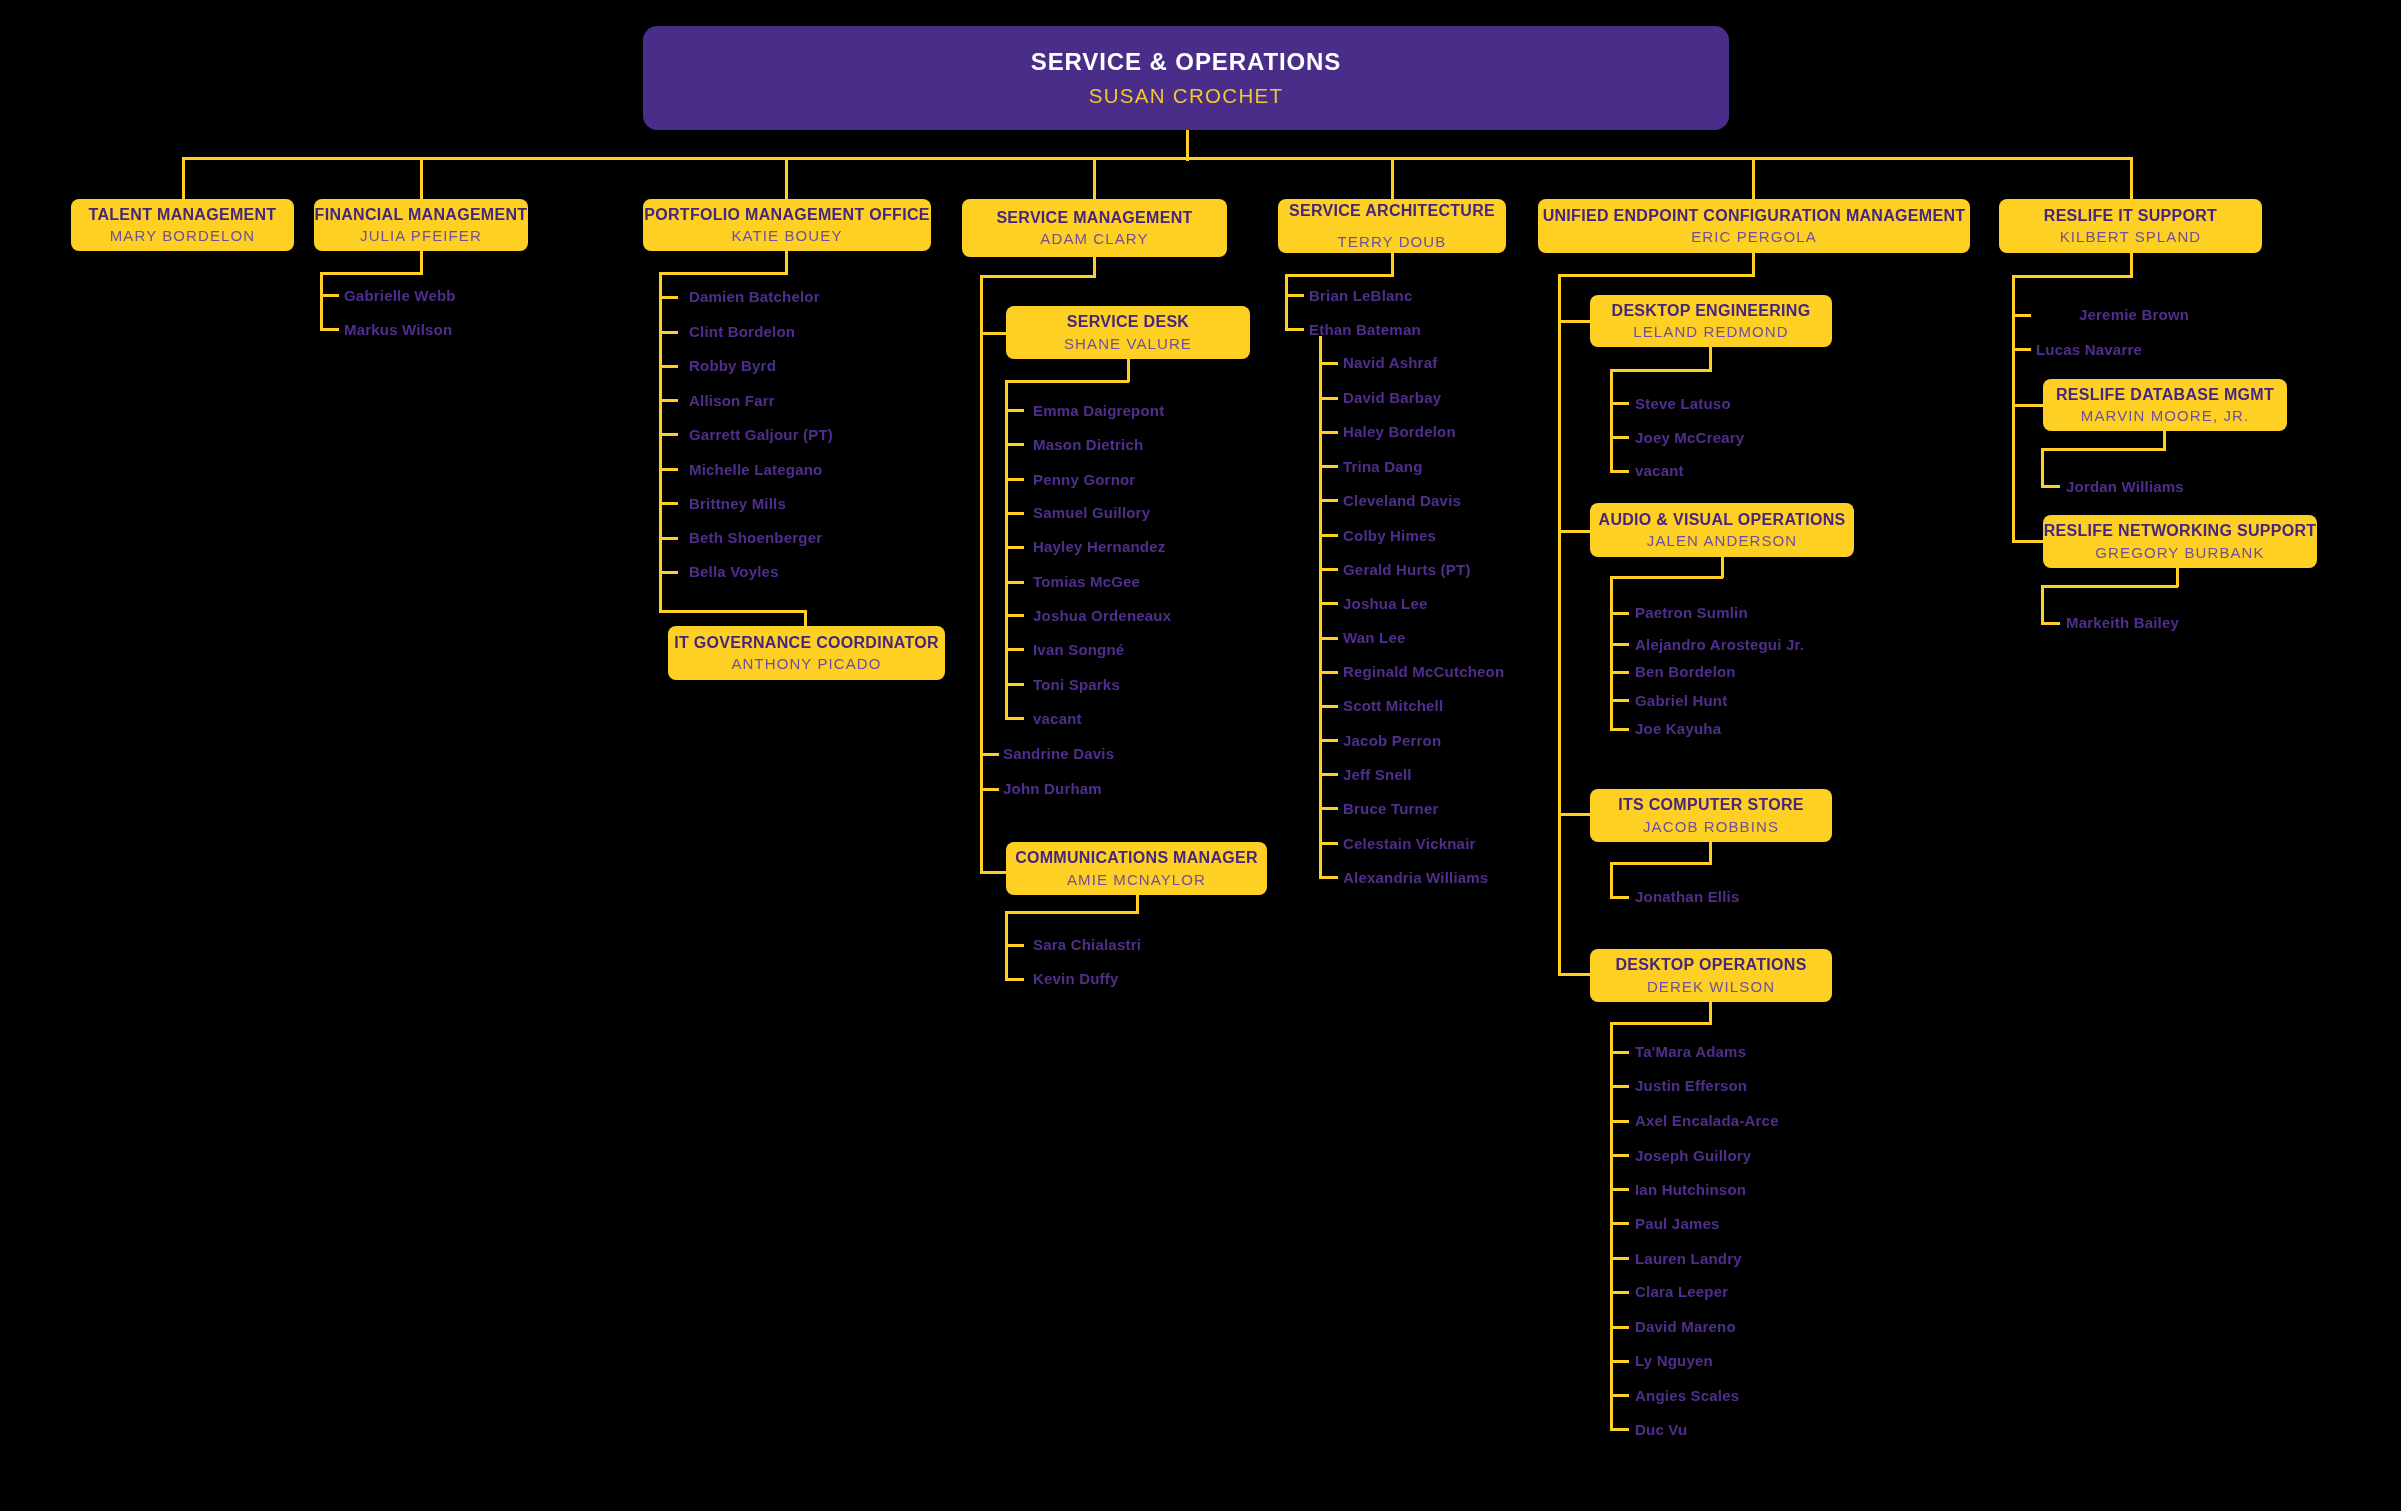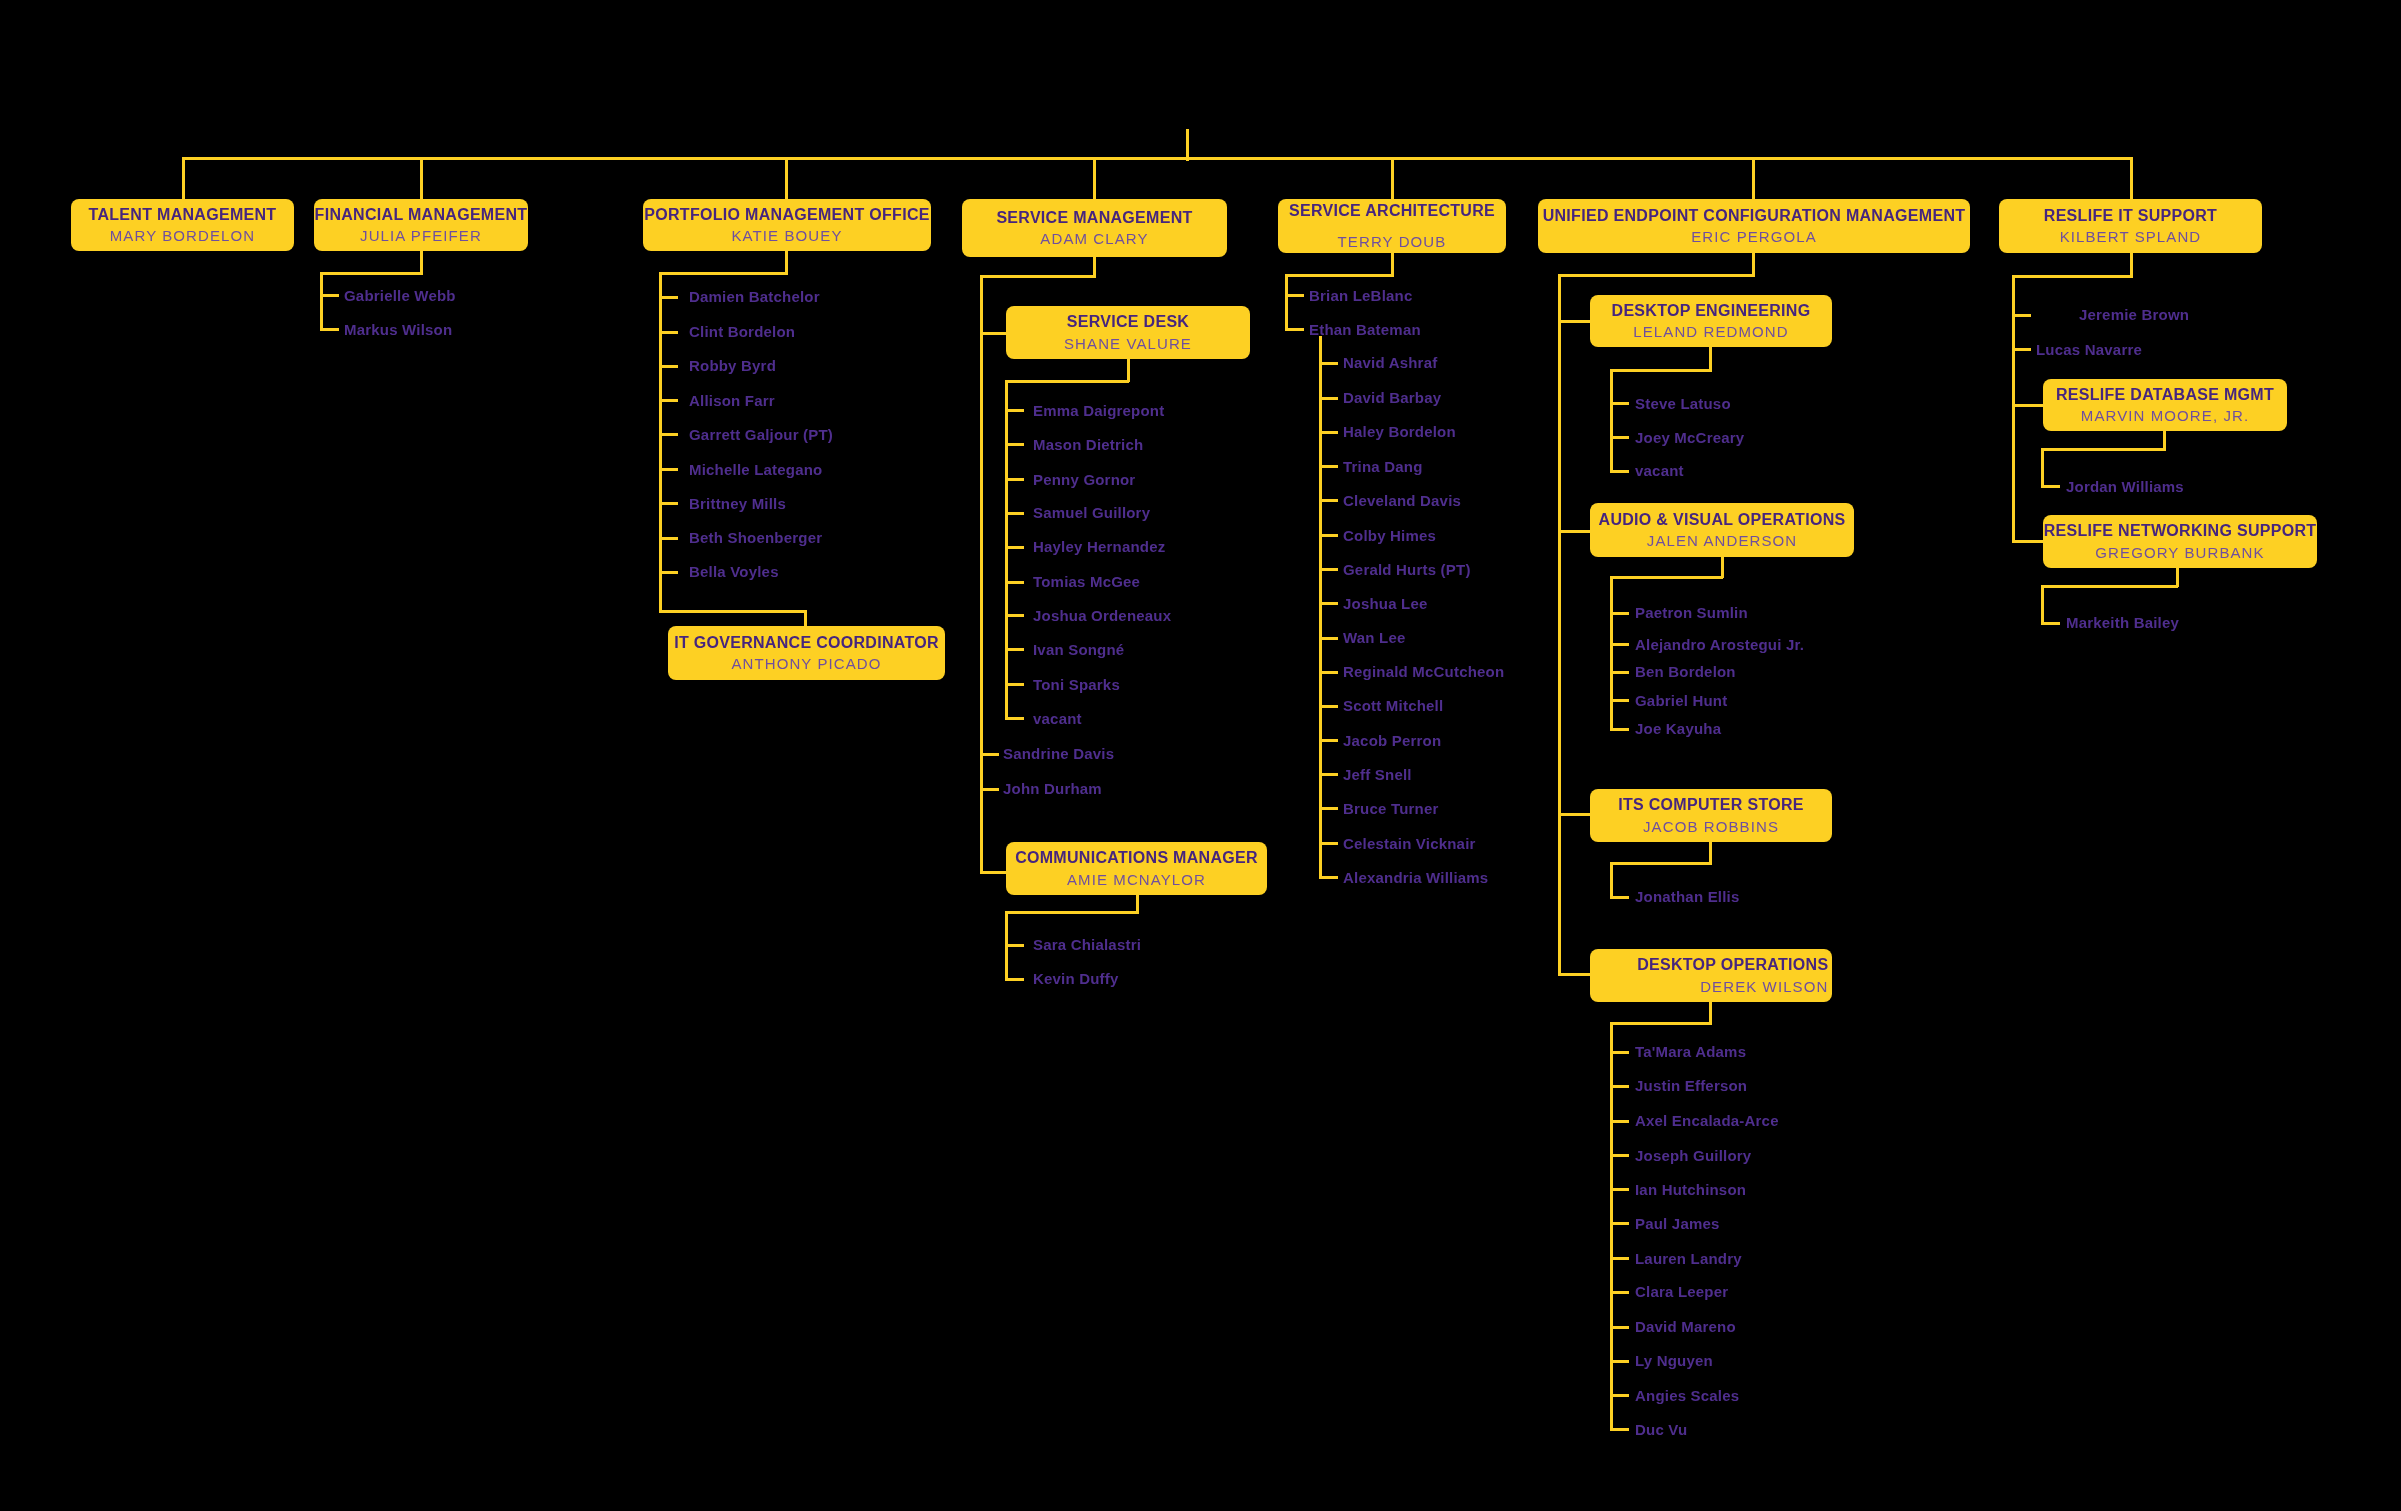--- a/index.html
+++ b/index.html
@@ -243,20 +243,24 @@
     <div class="line h" style="left: 1610px; top: 1428px; width: 19px;"></div>
     <div class="member" style="left: 1635px; top: 1419px;">Duc Vu</div>
     <div class="line h" style="left: 2012px; top: 314px; width: 19px;"></div>
     <div class="member" style="left: 2036px; top: 304px; margin-left: 43px;">Jeremie Brown</div>
     <div class="line h" style="left: 2012px; top: 348px; width: 19px;"></div>
     <div class="member" style="left: 2036px; top: 339px;">Lucas Navarre</div>
     <div class="line h" style="left: 2041px; top: 485px; width: 19px;"></div>
     <div class="member" style="left: 2066px; top: 476px;">Jordan Williams</div>
     <div class="line h" style="left: 2041px; top: 622px; width: 19px;"></div>
     <div class="member" style="left: 2066px; top: 612px;">Markeith Bailey</div>
+    <div class="box purple" style="left: 643px; top: 26px; width: 1086px; height: 104px;">
+      <div class="t">SERVICE &amp; OPERATIONS</div>
+      <div class="n">SUSAN CROCHET</div>
+    </div>
     <div class="box gold" style="left: 71px; top: 199px; width: 223px; height: 52px;">
       <div class="t">TALENT MANAGEMENT</div>
       <div class="n">MARY BORDELON</div>
     </div>
     <div class="box gold" style="left: 314px; top: 199px; width: 214px; height: 52px;">
       <div class="t">FINANCIAL MANAGEMENT</div>
       <div class="n">JULIA PFEIFER</div>
     </div>
     <div class="box gold" style="left: 643px; top: 199px; width: 288px; height: 52px;">
       <div class="t">PORTFOLIO MANAGEMENT OFFICE</div>
@@ -295,21 +299,21 @@
       <div class="n">LELAND REDMOND</div>
     </div>
     <div class="box gold" style="left: 1590px; top: 503px; width: 264px; height: 54px;">
       <div class="t">AUDIO &amp; VISUAL OPERATIONS</div>
       <div class="n">JALEN ANDERSON</div>
     </div>
     <div class="box gold" style="left: 1590px; top: 789px; width: 242px; height: 53px;">
       <div class="t">ITS COMPUTER STORE</div>
       <div class="n">JACOB ROBBINS</div>
     </div>
-    <div class="box gold" style="left: 1590px; top: 949px; width: 242px; height: 53px; align-items: flex-end;">
+    <div class="box gold" style="left: 1590px; top: 949px; width: 242px; height: 53px;">
       <div class="t">DESKTOP OPERATIONS</div>
       <div class="n">DEREK WILSON</div>
     </div>
     <div class="box gold" style="left: 2043px; top: 379px; width: 244px; height: 52px;">
       <div class="t">RESLIFE DATABASE MGMT</div>
       <div class="n">MARVIN MOORE, JR.</div>
     </div>
     <div class="box gold" style="left: 2043px; top: 515px; width: 274px; height: 53px;">
       <div class="t">RESLIFE NETWORKING SUPPORT</div>
       <div class="n">GREGORY BURBANK</div>

